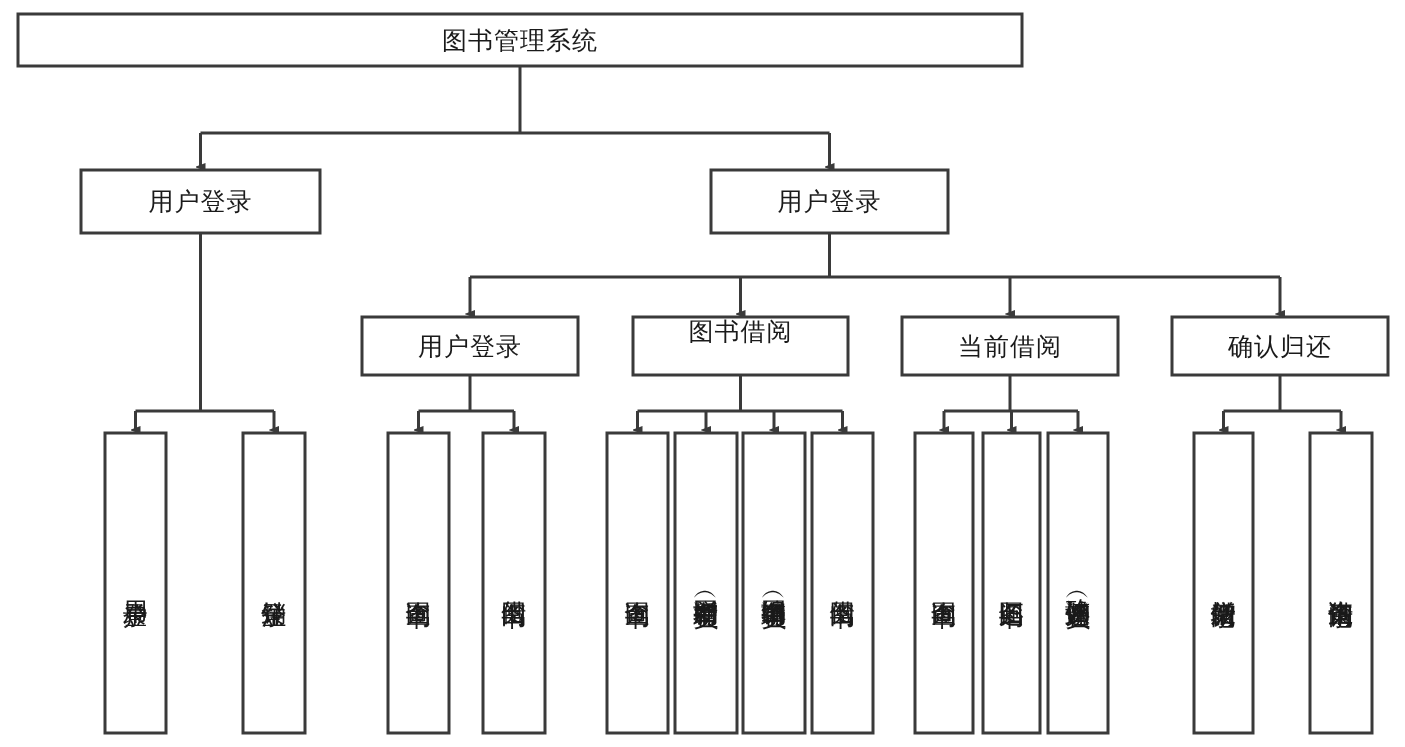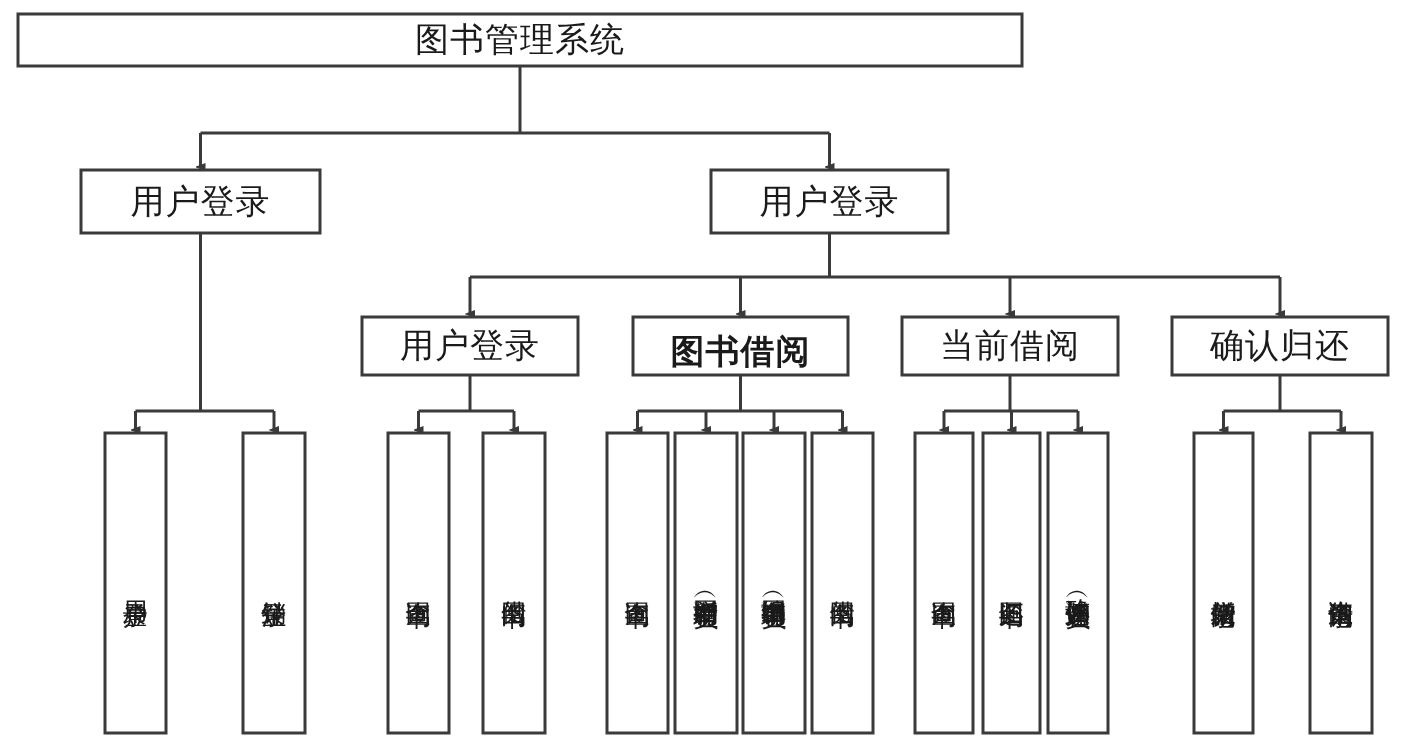--- a/index.html
+++ b/index.html
@@ -53,21 +53,21 @@
   }
   .htext-wrap {
     position: absolute;
     display: flex;
     align-items: center;
     justify-content: center;
     pointer-events: none;
   }
   .htext {
     font-family: "Liberation Sans", "DejaVu Sans", sans-serif;
-    font-size: 34px;
+    font-size: 25px;
     color: #1a1a1a;
     white-space: nowrap;
     letter-spacing: 1px;
   }
   .watermark {
     position: absolute;
     right: 8px;
     bottom: 8px;
     font-family: "Liberation Sans", "DejaVu Sans", sans-serif;
     font-size: 19px;
@@ -153,21 +153,21 @@
       </div>
       <div class="htext-wrap" style="left: 81px; top: 170px; width: 239px; height: 63px;">
         <div class="htext">用户登录</div>
       </div>
       <div class="htext-wrap" style="left: 711px; top: 170px; width: 237px; height: 63px;">
         <div class="htext">用户登录</div>
       </div>
       <div class="htext-wrap" style="left: 362px; top: 317px; width: 216px; height: 58px;">
         <div class="htext">用户登录</div>
       </div>
-      <div class="htext-wrap" style="left: 633px; top: 323px; width: 215px; height: 58px; font-weight: bold;">
+      <div class="htext-wrap" style="left: 633px; top: 302px; width: 215px; height: 58px;">
         <div class="htext">图书借阅</div>
       </div>
       <div class="htext-wrap" style="left: 902px; top: 317px; width: 216px; height: 58px;">
         <div class="htext">当前借阅</div>
       </div>
       <div class="htext-wrap" style="left: 1172px; top: 317px; width: 216px; height: 58px;">
         <div class="htext">确认归还</div>
       </div>
       <div class="vtext-wrap" style="left: 105px; top: 433px; width: 61px; height: 300px;">
         <div class="vtext">用户登录</div>

